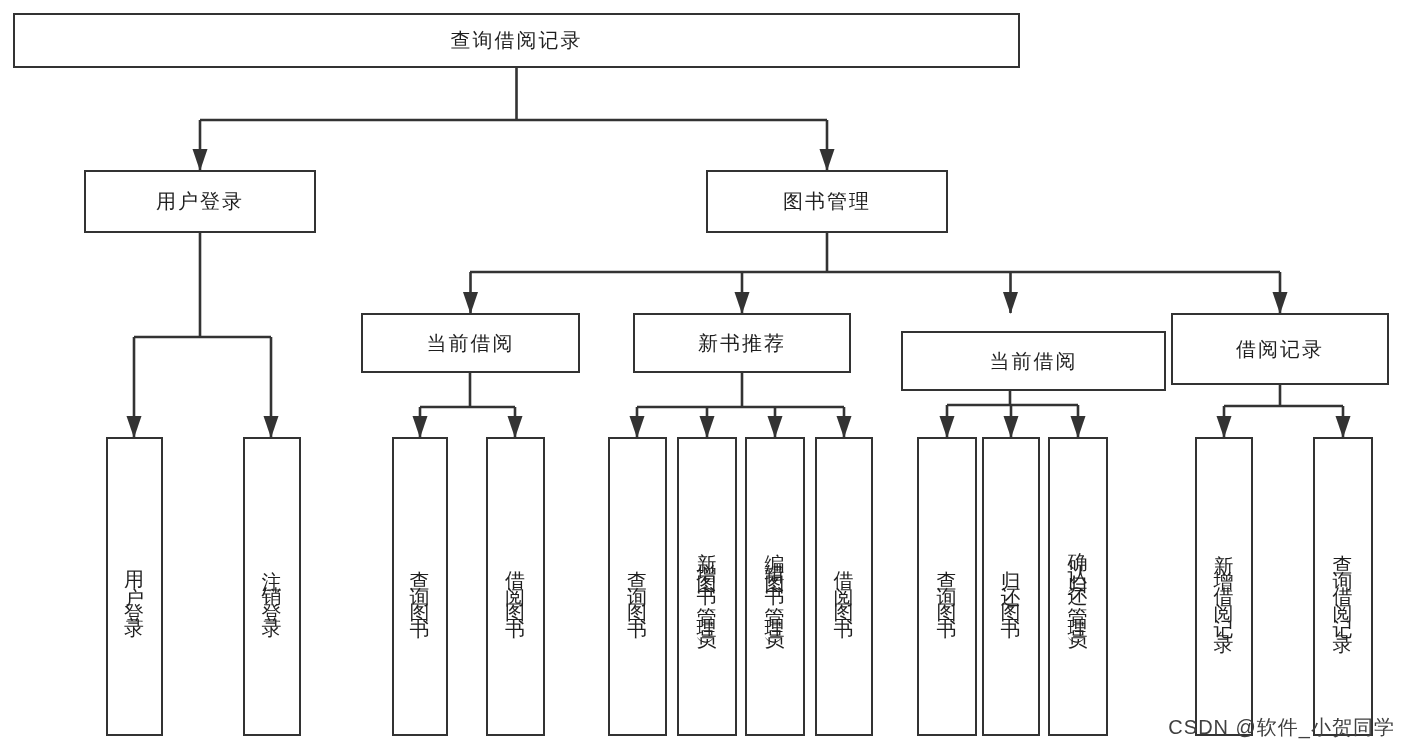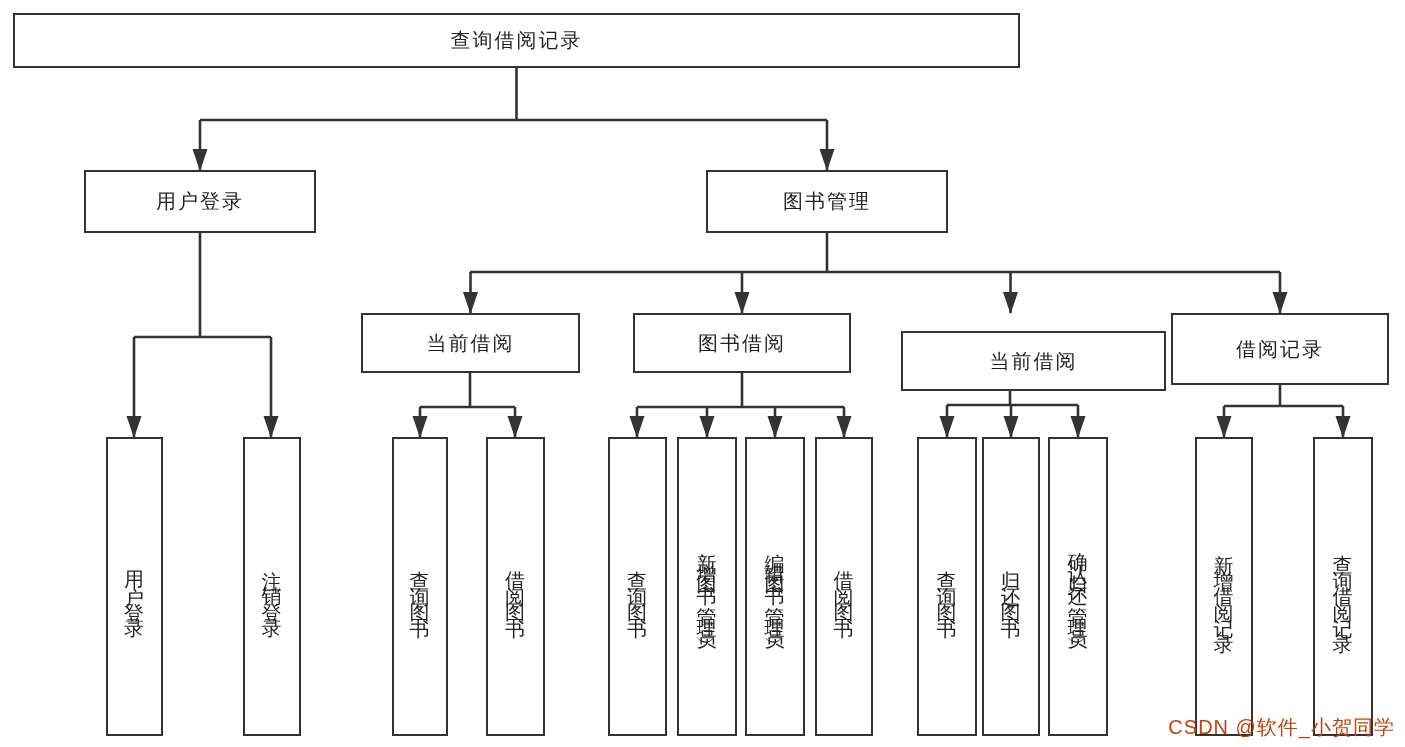--- a/index.html
+++ b/index.html
@@ -13,21 +13,21 @@
     box-sizing:border-box; display:flex; align-items:center; justify-content:center;
   }
   .box.h span { font-size:20px; letter-spacing:2px; white-space:nowrap; }
   .box.v span {
     writing-mode:vertical-rl; text-orientation:mixed;
     font-size:20px; letter-spacing:16px; line-height:1;
   }
   .box.v.tight span { letter-spacing:11px; }
   .watermark {
     position:absolute; top:714px; right:10px; z-index:3;
-    font-size:20px; letter-spacing:1px; color:#c2410c; white-space:nowrap;
+    font-size:20px; letter-spacing:1px; color:#404040; white-space:nowrap;
   }
 </style>
 </head>
 <body>
 
 <div class="stage">
 
   <svg class="wires" width="1405" height="747" viewBox="0 0 1405 747">
     <defs>
       <marker id="arw" markerUnits="userSpaceOnUse" markerWidth="24" markerHeight="16" refX="21" refY="7.5" orient="auto">
@@ -74,21 +74,21 @@
     <span>用户登录</span>
   </div>
   <div class="box h" style="left:706px;top:170px;width:242px;height:63px">
     <span>图书管理</span>
   </div>
 
   <div class="box h" style="left:361px;top:313px;width:219px;height:60px">
     <span>当前借阅</span>
   </div>
   <div class="box h" style="left:633px;top:313px;width:218px;height:60px">
-    <span>图书借阅</span>
+    <span>新书推荐</span>
   </div>
   <div class="box h" style="left:901px;top:331px;width:265px;height:60px">
     <span>当前借阅</span>
   </div>
   <div class="box h" style="left:1171px;top:313px;width:218px;height:72px">
     <span>借阅记录</span>
   </div>
 
   <div class="box v" style="left:106px;top:437px;width:57px;height:299px">
     <span>用户登录</span>

